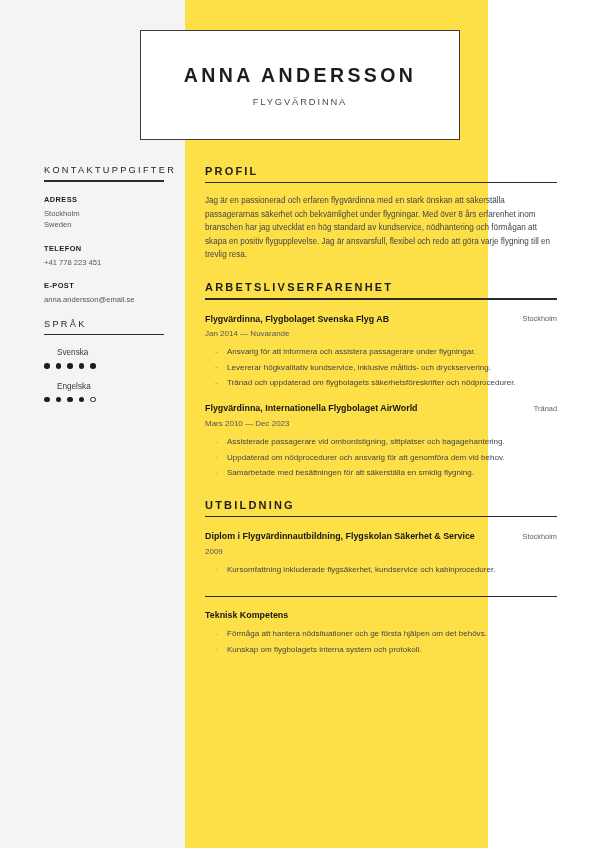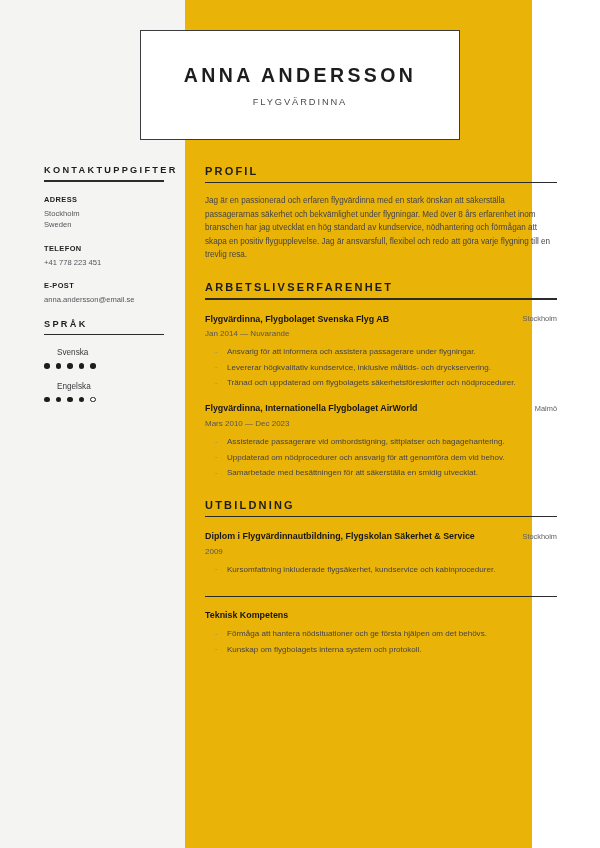--- a/index.html
+++ b/index.html
@@ -9,23 +9,23 @@
   body {
     width: 600px;
     height: 848px;
     background: #ffffff;
     font-family: "Liberation Sans", sans-serif;
     color: #2b2b2b;
     overflow: hidden;
   }
   .page {
     position: relative;
-    width: 532px;
+    width: 488px;
     height: 848px;
-    background: #eab308;
+    background: #fde047;
   }
   .sidebar-bg {
     position: absolute;
     left: 0;
     top: 0;
     width: 185px;
     height: 848px;
     background: #f4f4f3;
   }
 
@@ -63,21 +63,21 @@
 
   
   .sidebar {
     position: absolute;
     left: 44px;
     top: 165px;
     width: 130px;
   }
   .side-head {
     font-size: 9.2px;
-    font-weight: 700;
+    font-weight: 400;
     letter-spacing: 2.3px;
     color: #1d1d1f;
     text-transform: uppercase;
     white-space: nowrap;
   }
   .side-rule {
     width: 120px;
     height: 1.6px;
     background: #2b2b2b;
     margin-top: 5px;
@@ -285,27 +285,27 @@
             <div class="entry-date">Jan 2014 — Nuvarande</div>
             <ul class="bullets">
               <li>Ansvarig för att informera och assistera passagerare under flygningar.</li>
               <li>Levererar högkvalitativ kundservice, inklusive måltids- och dryckservering.</li>
               <li>Tränad och uppdaterad om flygbolagets säkerhetsföreskrifter och nödprocedurer.</li>
             </ul>
           </div>
           <div class="entry">
             <div class="entry-top">
               <div class="entry-title">Flygvärdinna, Internationella Flygbolaget AirWorld</div>
-              <div class="entry-loc">Malmö</div>
+              <div class="entry-loc">Tränad</div>
             </div>
             <div class="entry-date">Mars 2010 — Dec 2023</div>
             <ul class="bullets">
               <li>Assisterade passagerare vid ombordstigning, sittplatser och bagagehantering.</li>
               <li>Uppdaterad om nödprocedurer och ansvarig för att genomföra dem vid behov.</li>
-              <li>Samarbetade med besättningen för att säkerställa en smidig utvecklat.</li>
+              <li>Samarbetade med besättningen för att säkerställa en smidig flygning.</li>
             </ul>
           </div>
         </div>
     </div>
 
     <div class="section">
       <div class="sec-head">UTBILDNING</div>
       <div class="sec-rule"></div>
       <div id="education-entries">
           <div class="entry">

